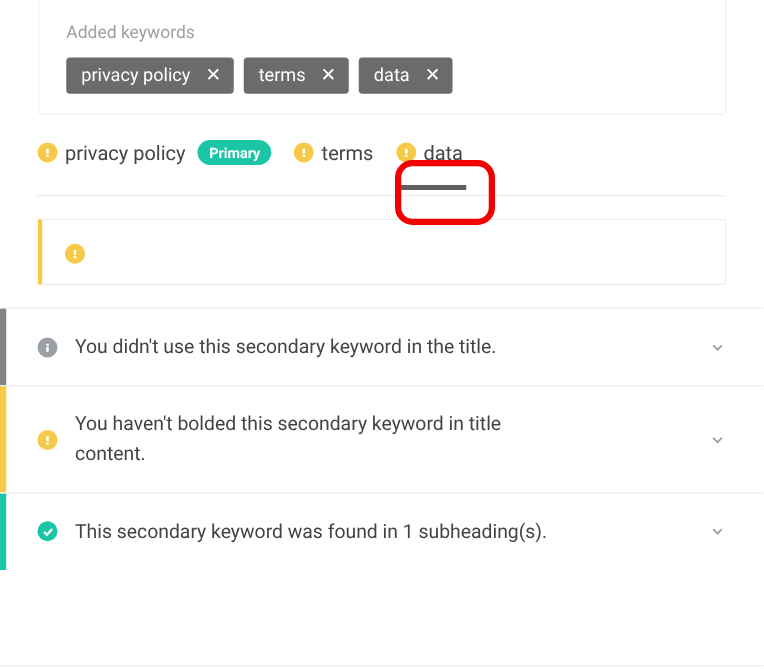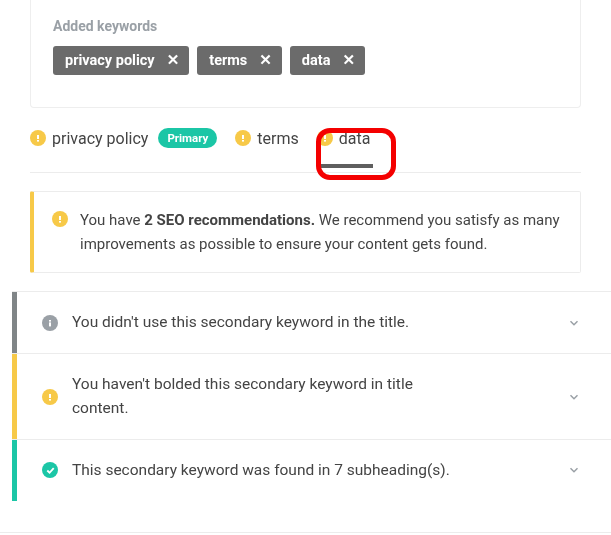--- a/index.html
+++ b/index.html
@@ -10,23 +10,22 @@
     height: 535px;
     position: relative;
     overflow: hidden;
     color: #3a3a3a;
   }
   .top-card {
     margin: 0 30px;
     border: 1px solid #eee;
     border-top: none;
     border-radius: 0 0 4px 4px;
-    padding: 18px 22px 32px 22px;
+    padding: 18px 22px 16px 22px;
     background: #fff;
-    font-weight: bold;
   }
   .top-card .label {
     color: #9aa0a6;
     font-size: 14px;
     margin-bottom: 12px;
   }
   .chip-row { display: flex; gap: 8px; flex-wrap: wrap; }
   .chip {
     display: inline-flex;
     align-items: center;
@@ -94,21 +93,21 @@
     border-left: 4px solid #f7c948;
     border-radius: 2px;
     padding: 16px 18px;
     display: flex;
     gap: 12px;
     font-size: 15px;
     line-height: 1.6;
     color: #444;
   }
   .reco-box b { font-weight: 700; }
-  .accordion { margin: 0 0 0 0; padding-left: 12px; }
+  .accordion { margin: 0 0 0 0; }
   .acc-item {
     display: flex;
     align-items: center;
     gap: 14px;
     padding: 19px 30px;
     font-size: 15.5px;
     color: #444;
     border-top: 1px solid #ececec;
     position: relative;
     cursor: pointer;
@@ -184,23 +183,20 @@
 
 <div class="divider"></div>
 
 <div class="reco-box">
   <span class="status-dot dot-warn" style="margin-top:3px">
     <svg width="10" height="10" viewBox="0 0 10 10">
         <rect x="4" y="2" width="2" height="4" fill="#fff"></rect>
         <rect x="4" y="7" width="2" height="1.6" fill="#fff"></rect>
       </svg>
   </span>
-  <span>
-    <span>You have </span><b>2 SEO recommendations.</b><span> We recommend you satisfy as many improvements as possible to ensure your content gets found.</span>
-  </span>
 </div>
 
 <div class="accordion">
   <div class="acc-item stripe-gray">
     <span class="status-dot dot-gray">
       <svg width="10" height="10" viewBox="0 0 10 10">
           <rect x="4" y="2" width="2" height="1.6" fill="#fff"></rect>
           <rect x="4" y="4.4" width="2" height="4" fill="#fff"></rect>
         </svg>
     </span>
@@ -220,20 +216,20 @@
     <svg class="chev" viewBox="0 0 24 24" fill="none" stroke="currentColor" stroke-width="2.5">
         <polyline points="6 9 12 15 18 9"></polyline>
       </svg>
   </div>
   <div class="acc-item stripe-ok">
     <span class="status-dot dot-ok">
       <svg width="11" height="11" viewBox="0 0 24 24" fill="none" stroke="#fff" stroke-width="4">
           <polyline points="5 12 10 17 19 7"></polyline>
         </svg>
     </span>
-    <span class="text">This secondary keyword was found in 7 subheading(s).</span>
+    <span class="text">This secondary keyword was found in 1 subheading(s).</span>
     <svg class="chev" viewBox="0 0 24 24" fill="none" stroke="currentColor" stroke-width="2.5">
         <polyline points="6 9 12 15 18 9"></polyline>
       </svg>
   </div>
 </div>
 
 <div class="bottom-line"></div>
 
 </body></html>

